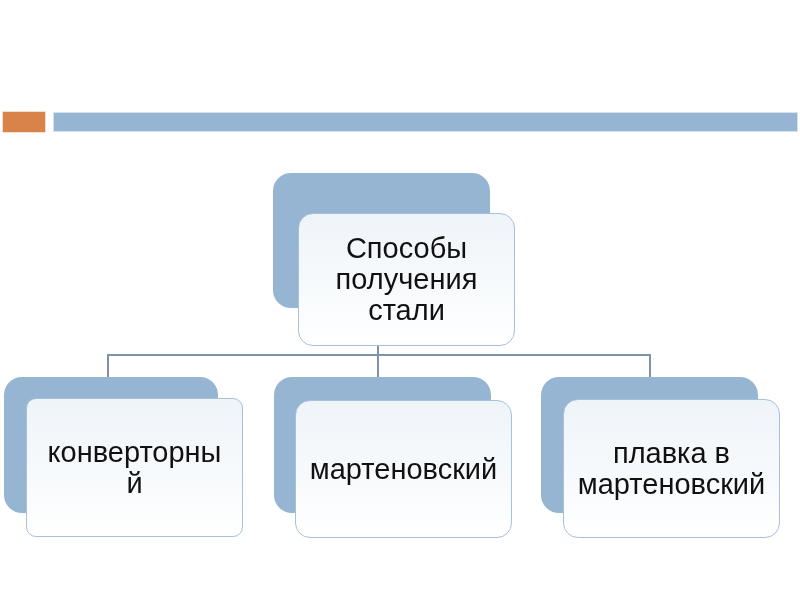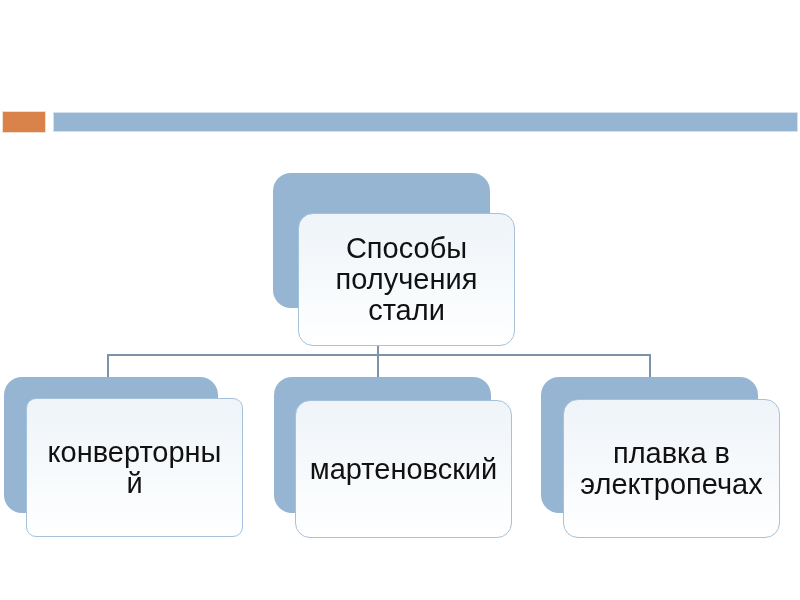--- a/index.html
+++ b/index.html
@@ -99,17 +99,17 @@
     </div>
 
     <div class="node-shadow c2-shadow" style="background: rgb(150, 181, 210);"></div>
     <div class="node-front c2-front">
       <div class="node-label" style="color: rgb(17, 17, 17);">мартеновский</div>
     </div>
 
     <div class="node-shadow c3-shadow" style="background: rgb(150, 181, 210);"></div>
     <div class="node-front c3-front">
       <div class="node-label" style="color: rgb(17, 17, 17);">плавка в
-электропечах</div>
+мартеновский</div>
     </div>
 
   </div>
 </div>
 
 </body></html>

